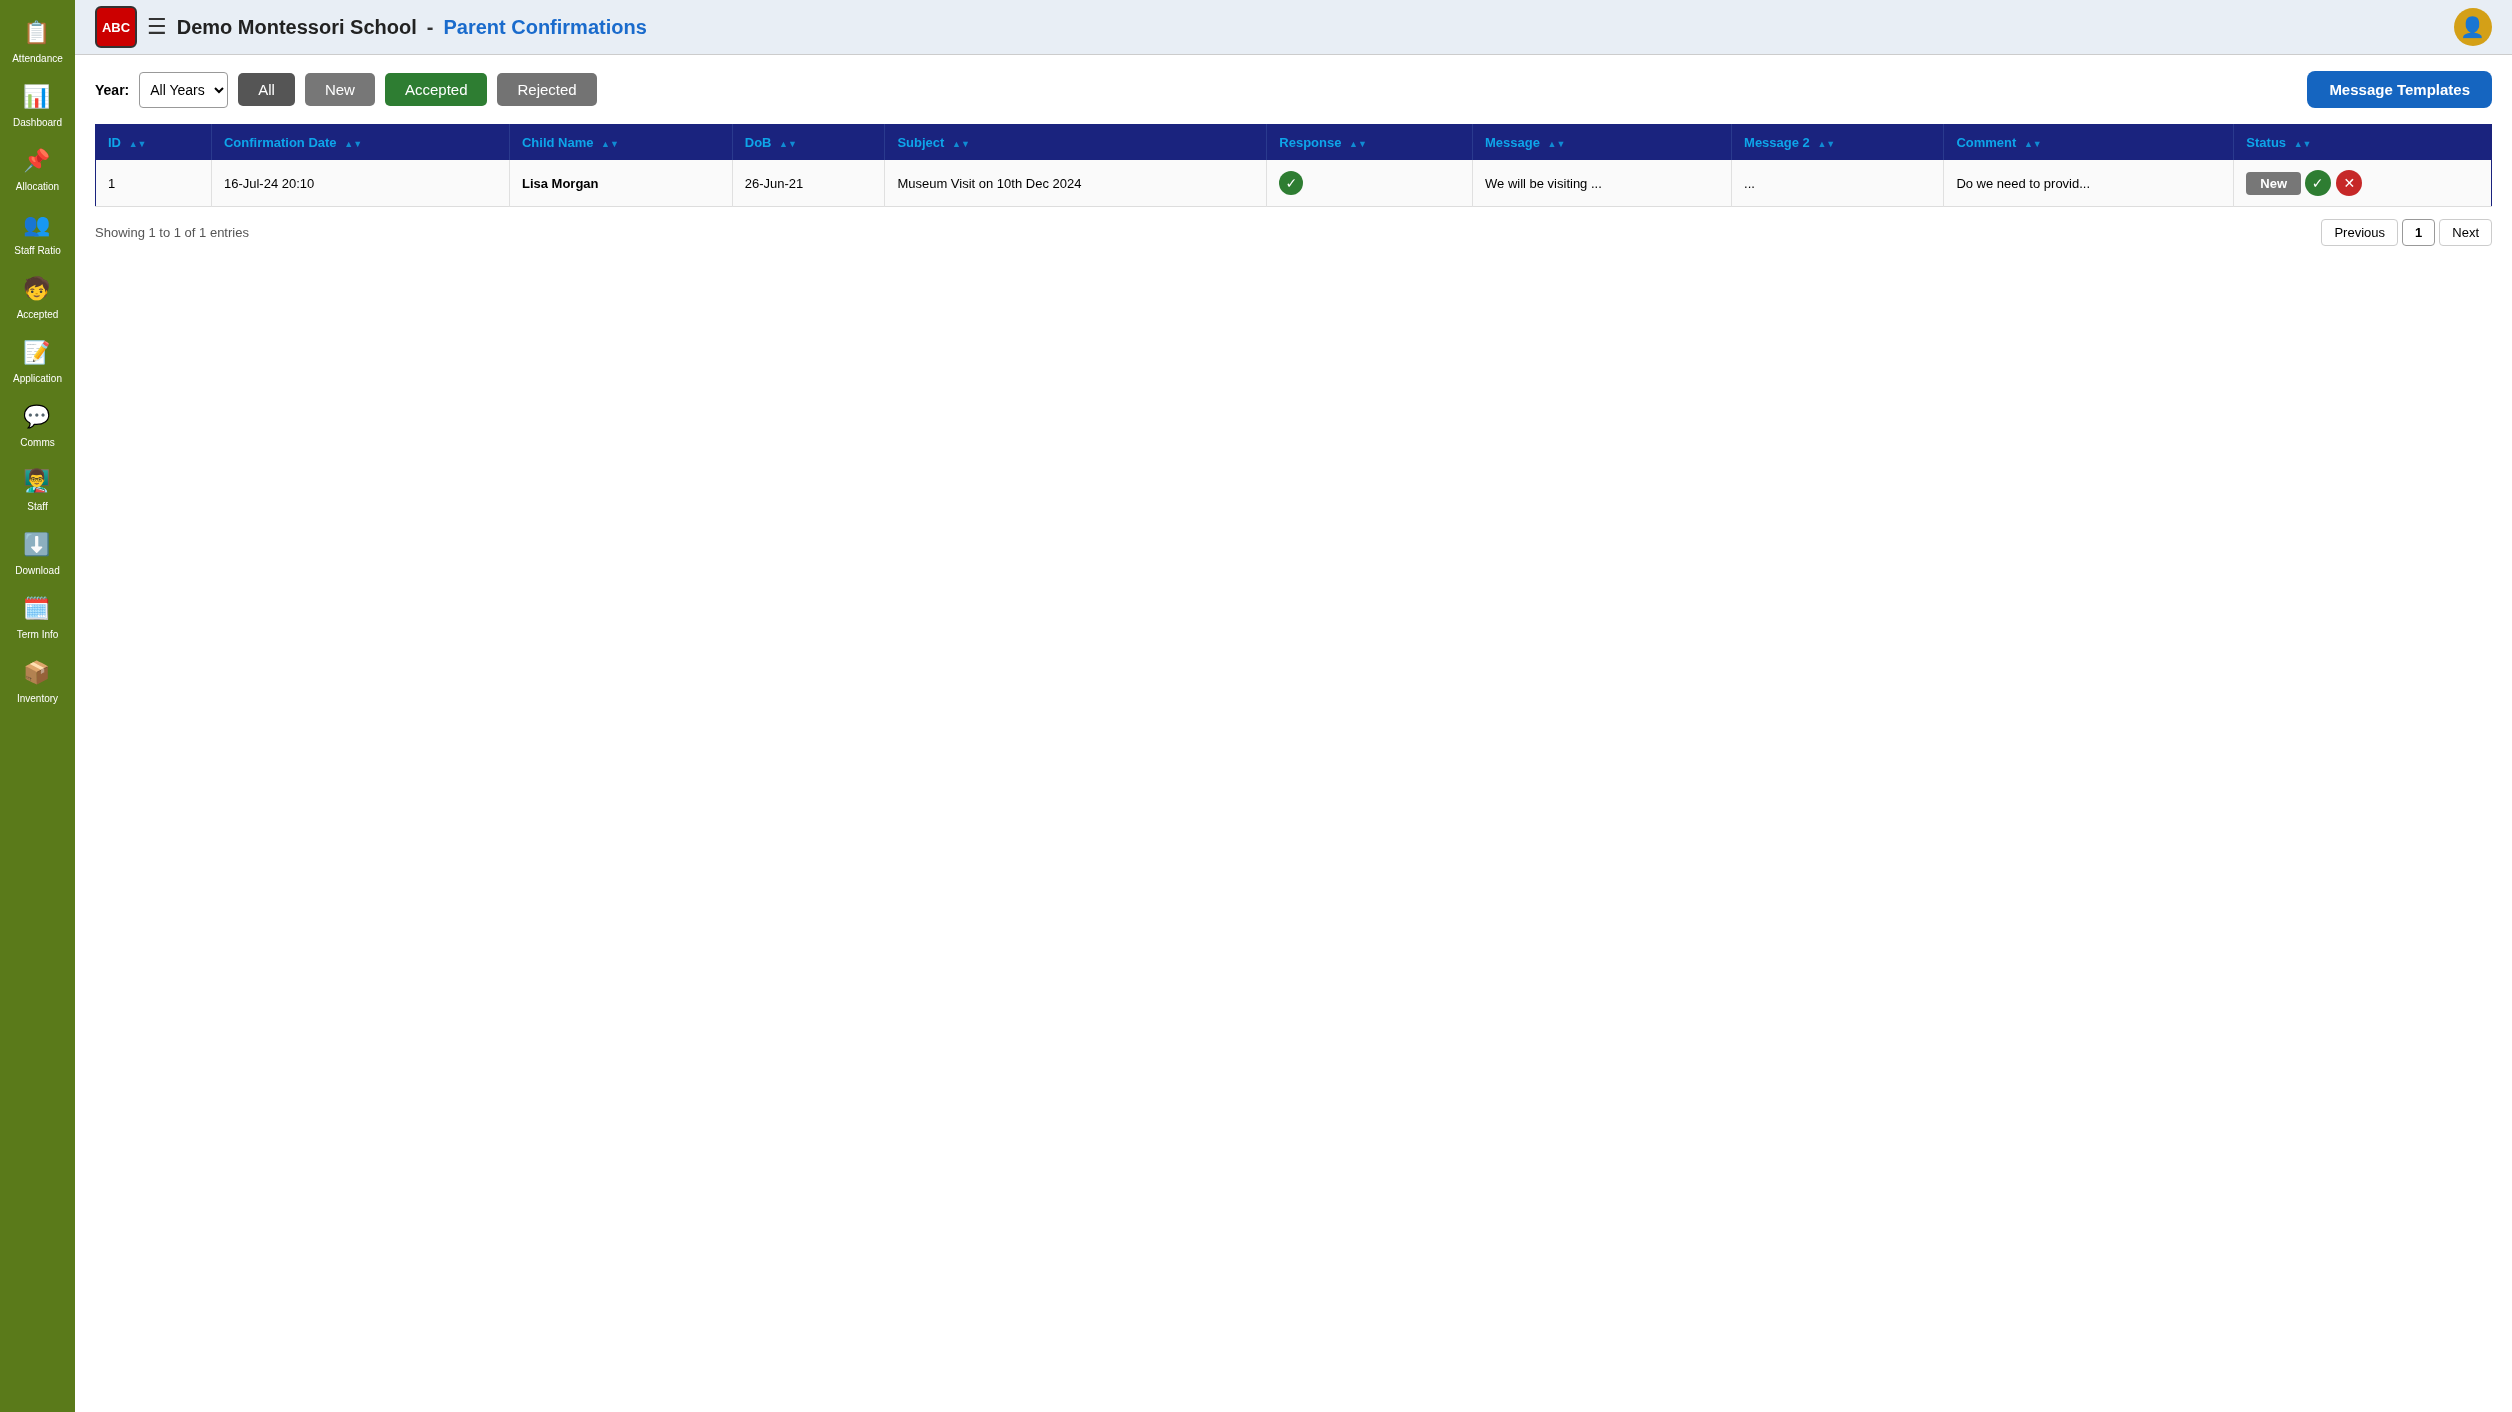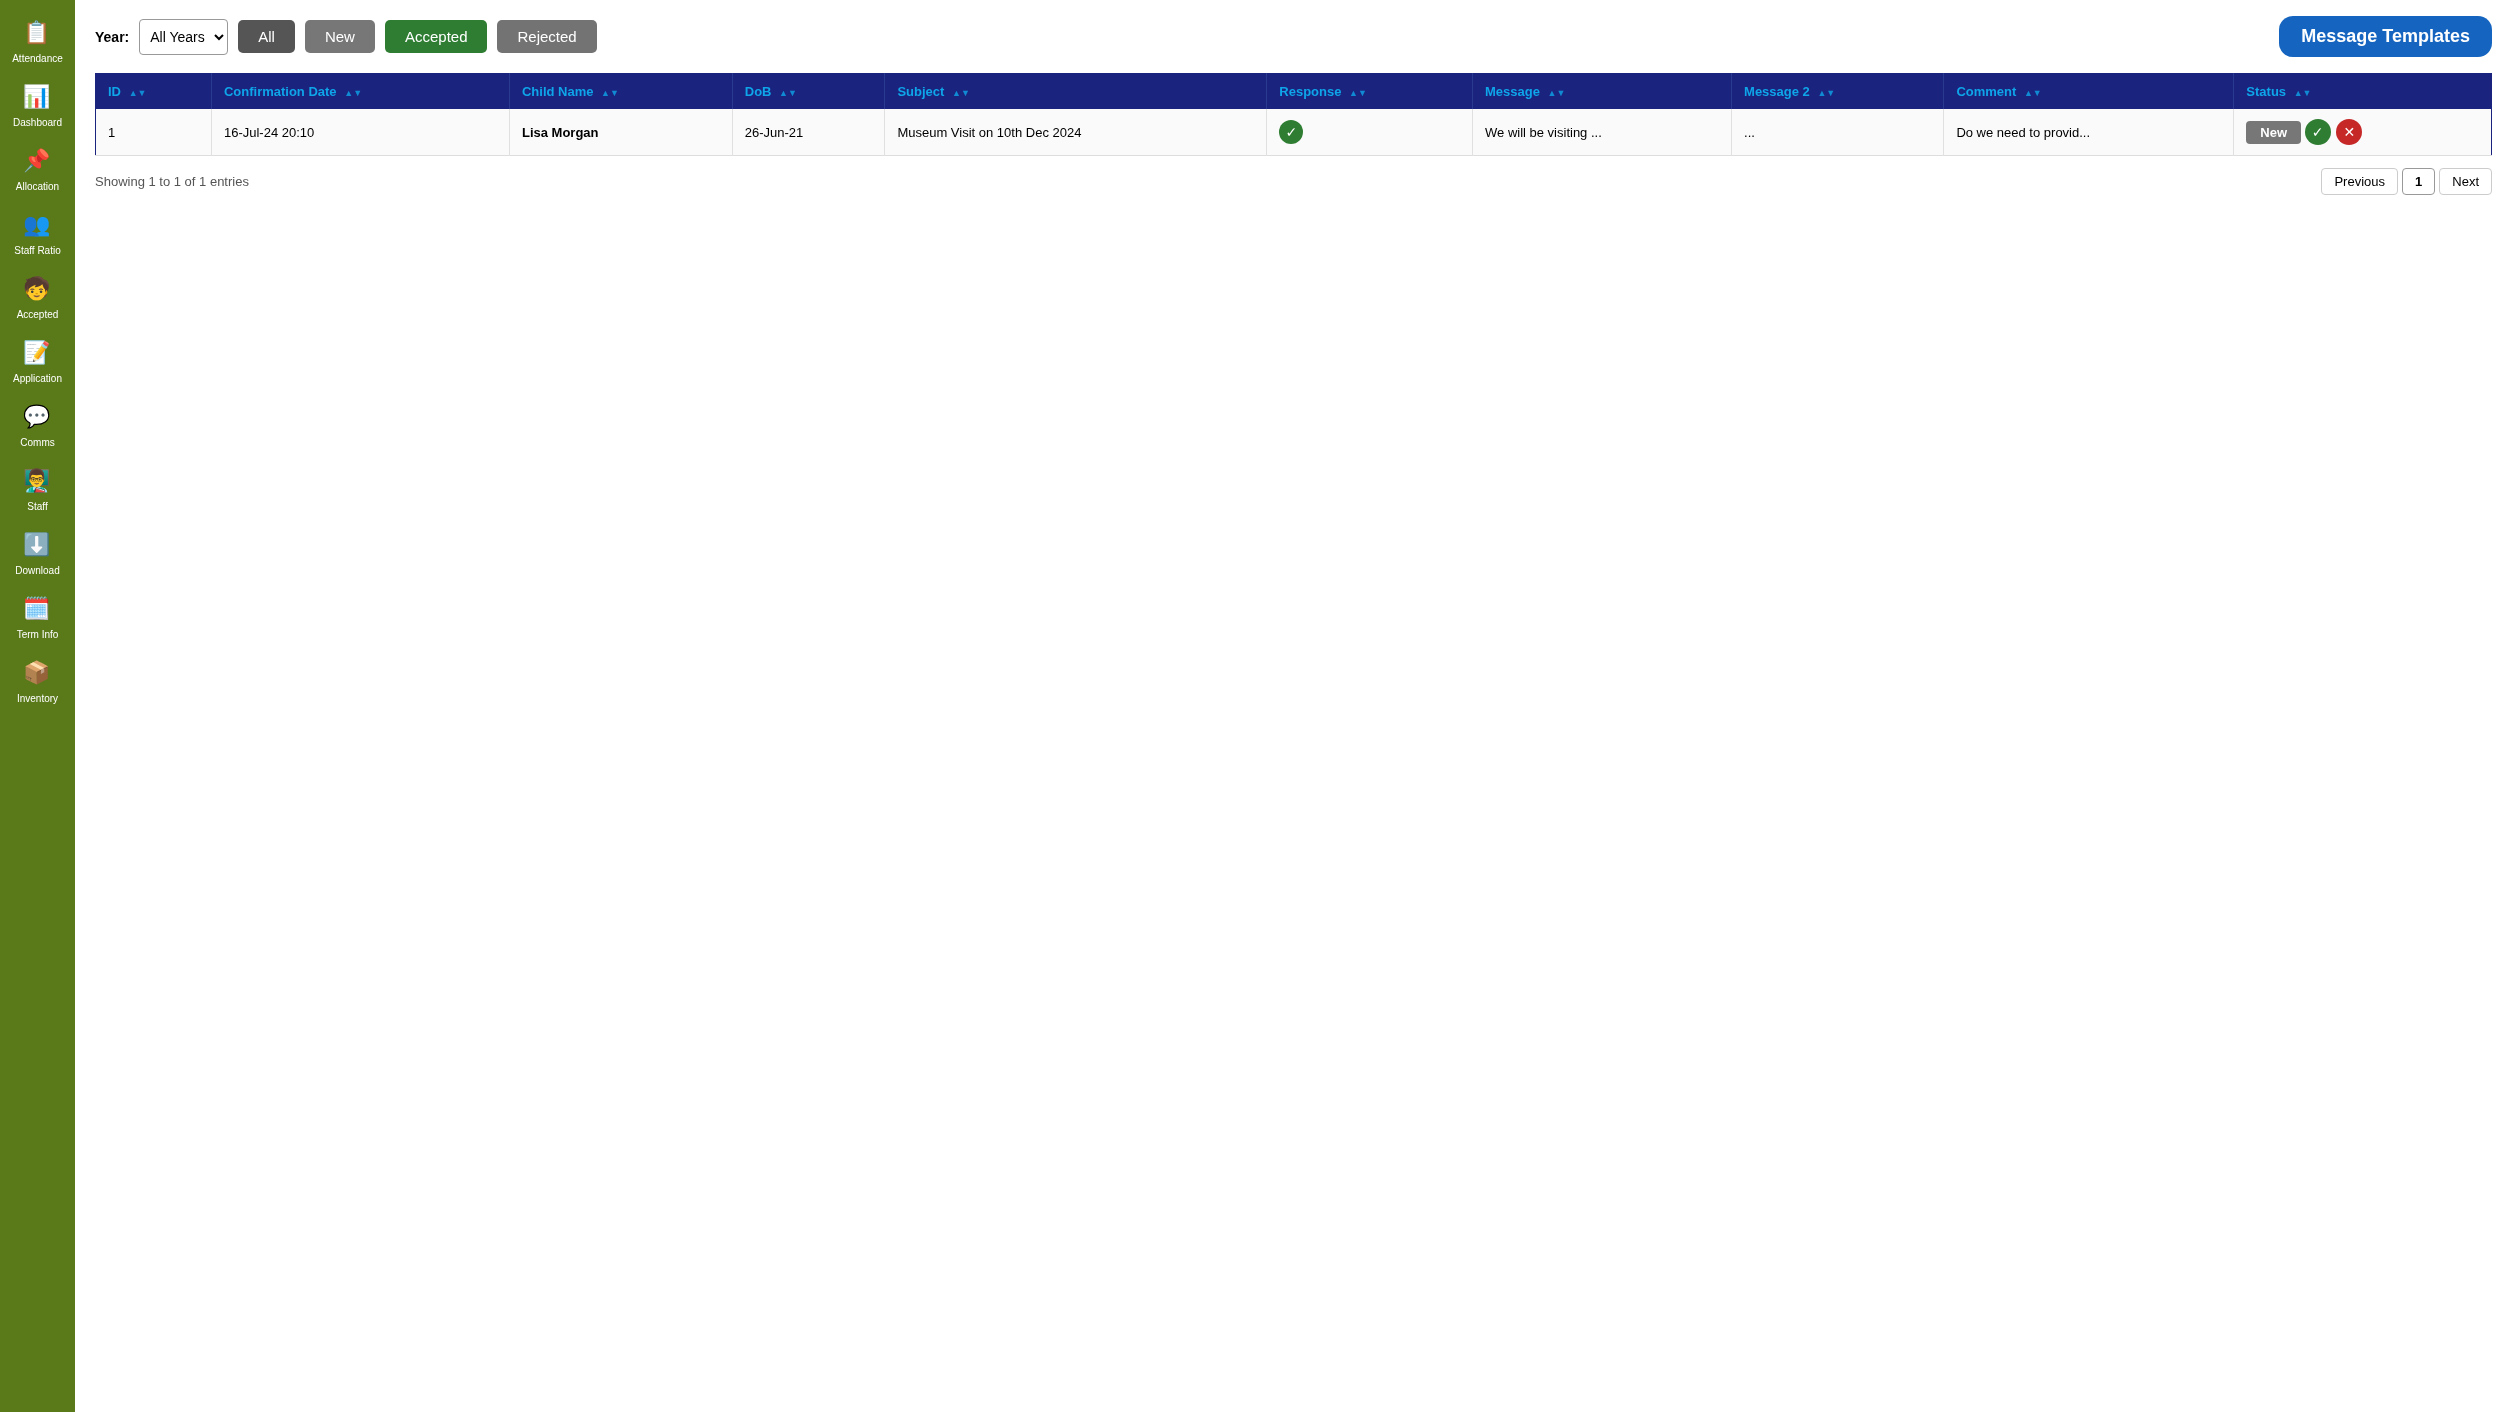--- a/index.html
+++ b/index.html
@@ -138,22 +138,22 @@
     .btn-all { background: #555; }
     .btn-new { background: #777; }
     .btn-accepted { background: #2e7d32; }
     .btn-rejected { background: #737373; }
     .btn-templates {
       margin-left: auto;
       padding: 10px 22px;
       background: #1565c0;
       color: white;
       border: none;
-      border-radius: 14px;
-      font-size: 18px;
+      border-radius: 8px;
+      font-size: 15px;
       font-weight: bold;
       cursor: pointer;
     }
 
     
     .show-entries {
       display: flex;
       align-items: center;
       gap: 6px;
       margin-bottom: 10px;
@@ -341,20 +341,31 @@
     <span class="sidebar-item-label">Term Info</span>
   </div>
   <div class="sidebar-item">
     <div class="icon-wrap">📦</div>
     <span class="sidebar-item-label">Inventory</span>
   </div>
 </nav>
 
 <div id="main">
 
+  <header id="header">
+    <div class="logo">
+      <span>ABC</span>
+    </div>
+    <button class="hamburger-btn">☰</button>
+    <span class="school-name">Demo Montessori School</span>
+    <span style="color:#333;font-size:20px;font-weight:bold;"> - </span>
+    <span class="page-title">Parent Confirmations</span>
+    <div class="spacer"></div>
+    <div class="avatar">👤</div>
+  </header>
 
   <div id="content">
 
     <div class="filter-bar">
       <span class="year-label">Year:</span>
       <select class="year-select">
         <option>All Years</option>
         <option>2024</option>
         <option>2023</option>
         <option>2022</option>

